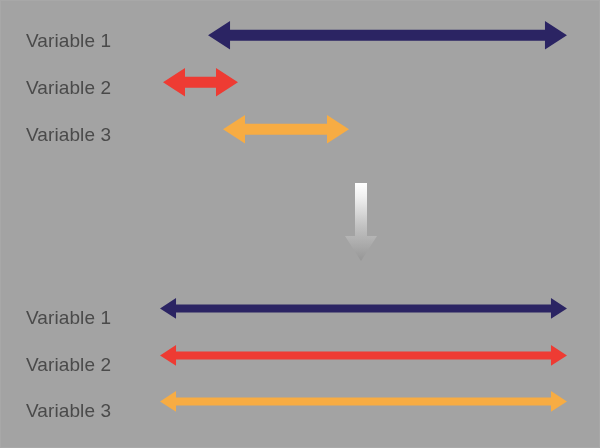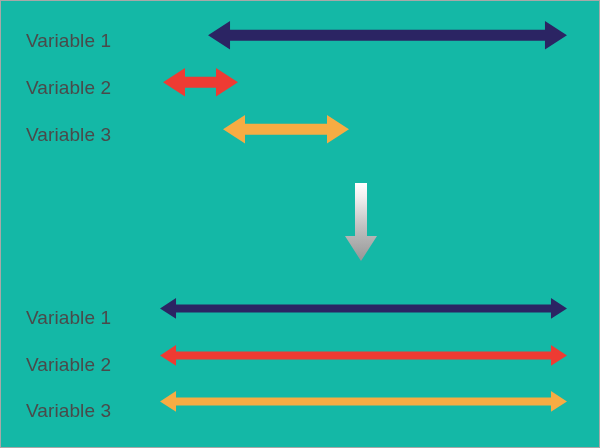--- a/index.html
+++ b/index.html
@@ -8,21 +8,21 @@
     padding: 0;
     background: #ffffff;
   }
   body {
     font-family: "Liberation Sans", sans-serif;
   }
   #canvas {
     position: relative;
     width: 600px;
     height: 448px;
-    background: #14b8a6;
+    background: #a3a3a3;
     box-sizing: border-box;
     border: 1px solid #a8a8a8;
     overflow: hidden;
     text-align: center;
   }
   .group {
     position: absolute;
     left: 0;
     width: 600px;
   }

